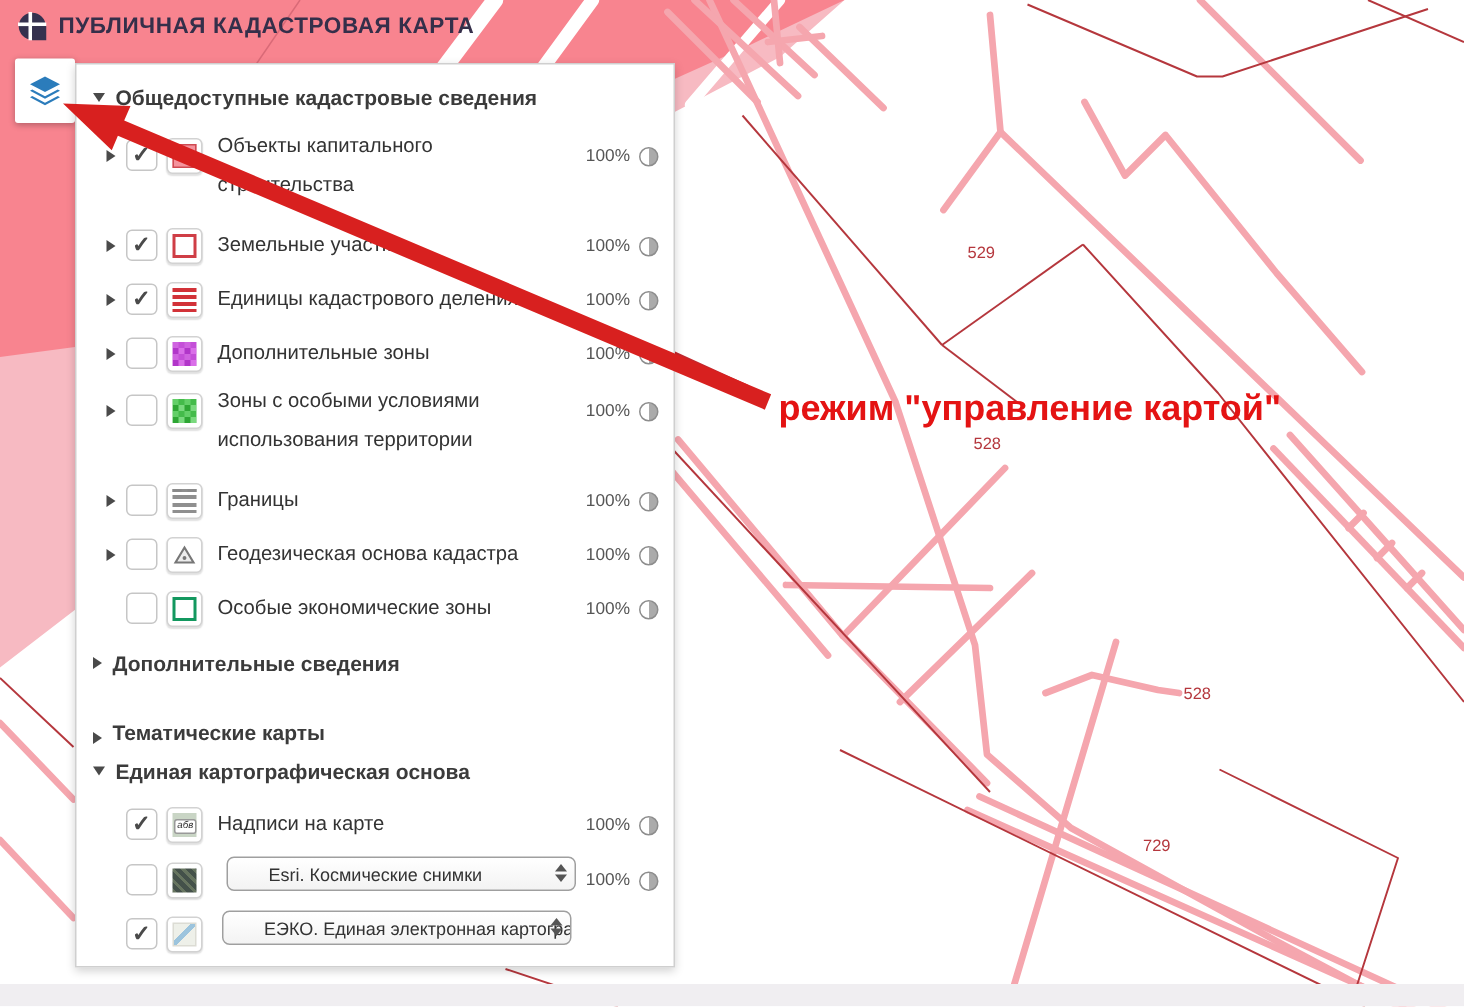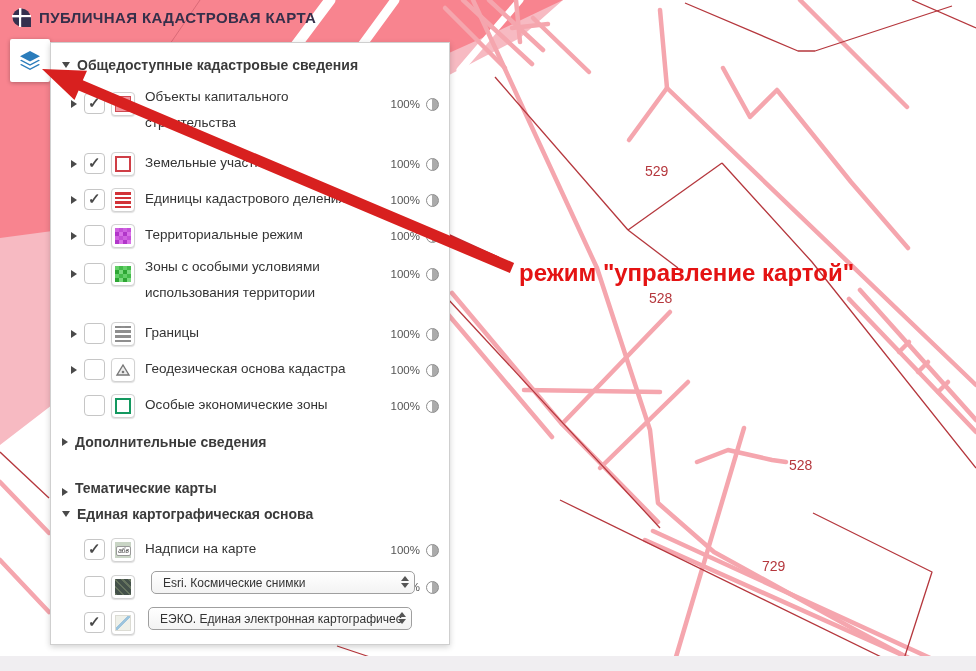--- a/index.html
+++ b/index.html
@@ -1,19 +1,19 @@
 <!DOCTYPE html>
 <html><head>
 <meta charset="utf-8">
 <style>
   html,body{margin:0;padding:0;}
   body{width:976px;height:671px;overflow:hidden;font-family:"Liberation Sans",sans-serif;}
   #stage{position:relative;width:976px;height:671px;background:#ffffff;overflow:hidden;}
   #map-svg{position:absolute;left:0;top:0;z-index:0;}
-  .map-label{position:absolute;font-size:14px;color:#b5373d;z-index:1;}
+  .map-label{position:absolute;font-size:11px;color:#b5373d;z-index:1;}
   #bottom-strip{position:absolute;left:0;top:656px;width:976px;height:15px;background:#f0eef1;z-index:0;}
 
   
   #header{position:absolute;left:12px;top:8px;display:flex;align-items:center;gap:8px;z-index:3;}
   #header .title{font-size:15px;font-weight:bold;letter-spacing:.4px;color:#352f4a;}
 
   
   #layers-btn{position:absolute;left:10px;top:39px;width:40px;height:43px;background:#fff;
     border-radius:2px;box-shadow:0 1px 4px rgba(0,0,0,.28);display:flex;align-items:center;justify-content:center;z-index:4;}
 
@@ -34,23 +34,23 @@
   .row .cb.on::after{content:"✓";position:absolute;left:3px;top:0px;font-size:15px;color:#4a4a4a;font-weight:bold;}
   .row .licon{position:absolute;left:60px;top:6px;width:24px;height:24px;box-sizing:border-box;border:1px solid #d2d2d2;
     border-radius:4px;background:#fff;box-shadow:0 1px 1px rgba(0,0,0,.12);display:flex;align-items:center;justify-content:center;}
   .row .licon .inner{width:16px;height:16px;box-sizing:border-box;}
   .row .lab{position:absolute;left:94px;top:9px;font-size:13.5px;color:#333;white-space:nowrap;}
   .row.twoline .lab{white-space:normal;width:215px;line-height:26px;top:-2px;}
   .row .right{position:absolute;right:10px;top:0;height:36px;display:flex;align-items:center;gap:6px;z-index:1;}
   .row .pct{font-size:11.5px;color:#555;}
   .row .opac{width:13px;height:13px;border-radius:50%;border:1px solid #8d8d8d;box-sizing:border-box;
     background:linear-gradient(to right,#fff 0 50%,#ababab 50% 100%);}
-  .row .sel{position:absolute;top:2px;height:23px;width:264px;box-sizing:border-box;border:1px solid #9f9f9f;
+  .row .sel{position:absolute;top:2px;height:23px;width:233px;box-sizing:border-box;border:1px solid #9f9f9f;
     border-radius:5px;background:linear-gradient(#ffffff,#f3f3f3);display:flex;align-items:center;
-    padding:0 20px 0 11px;font-size:12px;color:#333;z-index:2;white-space:nowrap;overflow:hidden;}
+    padding:0 20px 0 27px;font-size:12px;color:#333;z-index:2;white-space:nowrap;overflow:hidden;}
   .row .sel .stepper{position:absolute;right:5px;top:4px;display:flex;flex-direction:column;gap:2px;}
   .row .sel .stepper i{display:block;width:0;height:0;}
   .row .sel .stepper i.up{border-left:4px solid transparent;border-right:4px solid transparent;border-bottom:5px solid #555;}
   .row .sel .stepper i.dn{border-left:4px solid transparent;border-right:4px solid transparent;border-top:5px solid #555;}
 
   
   .ic-oks{background:#f4939d;border:1px solid #cf4a52;}
   .ic-parcel{border:2px solid #cf3e46;background:#fff;}
   .ic-division{background:repeating-linear-gradient(180deg,#d23238 0 2.5px,#fff 2.5px 4.7px);}
   .ic-terr{background:conic-gradient(#c44fd8 25%,#d96fe8 0 50%,#b136c9 0 75%,#cf63e0 0);background-size:8px 8px;}
@@ -203,21 +203,21 @@
           <span class="opac"></span>
         </span>
     </div>
 
     <div class="row" style="top:175px;">
       <span class="exp"></span>
       <span class="cb"></span>
       <span class="licon">
           <span class="inner ic-terr"></span>
         </span>
-      <span class="lab">Территориальные режим</span>
+      <span class="lab">Дополнительные зоны</span>
       <span class="right">
           <span class="pct">100%</span>
           <span class="opac"></span>
         </span>
     </div>
 
     <div class="row twoline" style="top:213px;">
       <span class="exp"></span>
       <span class="cb"></span>
       <span class="licon">

